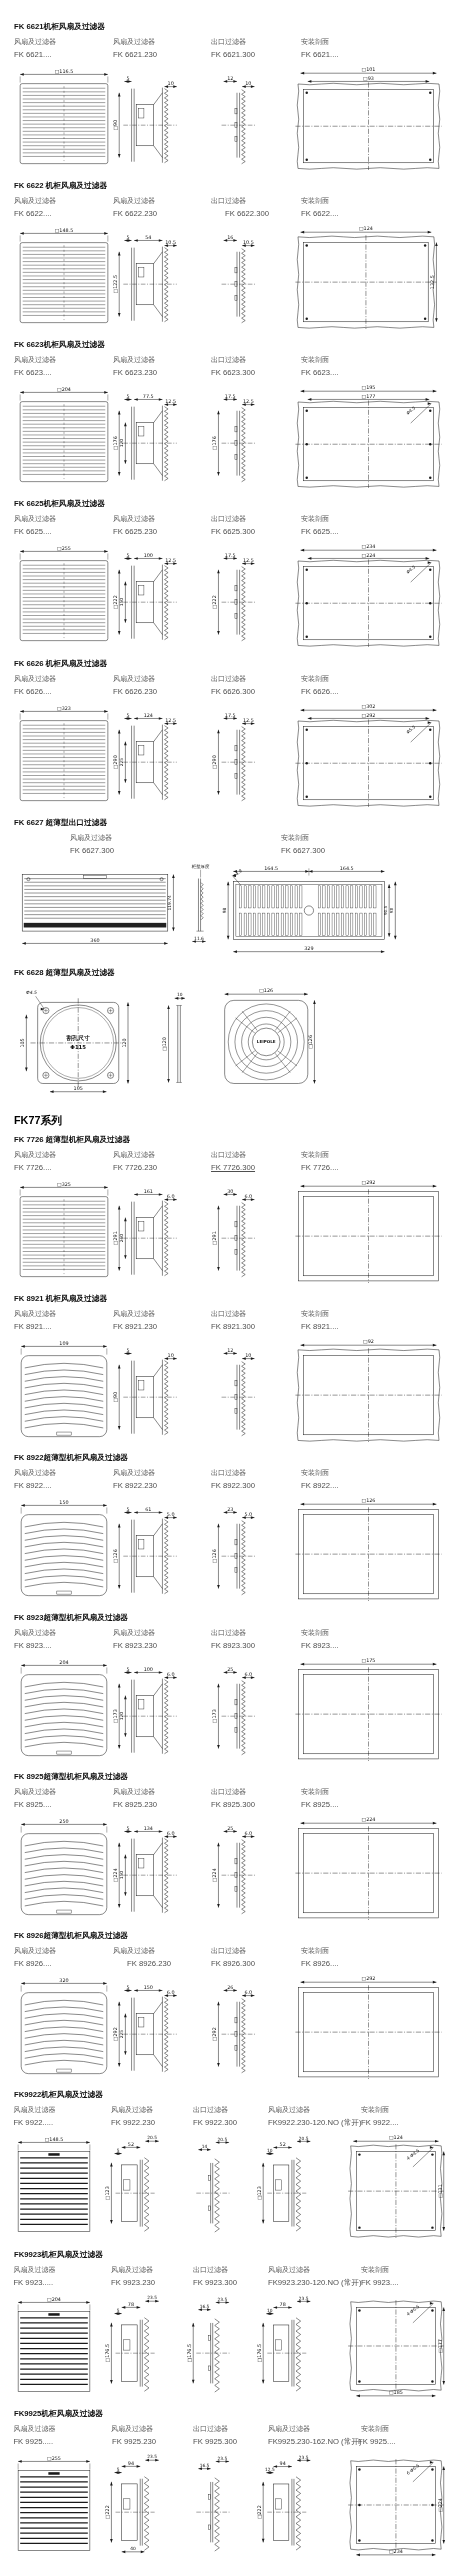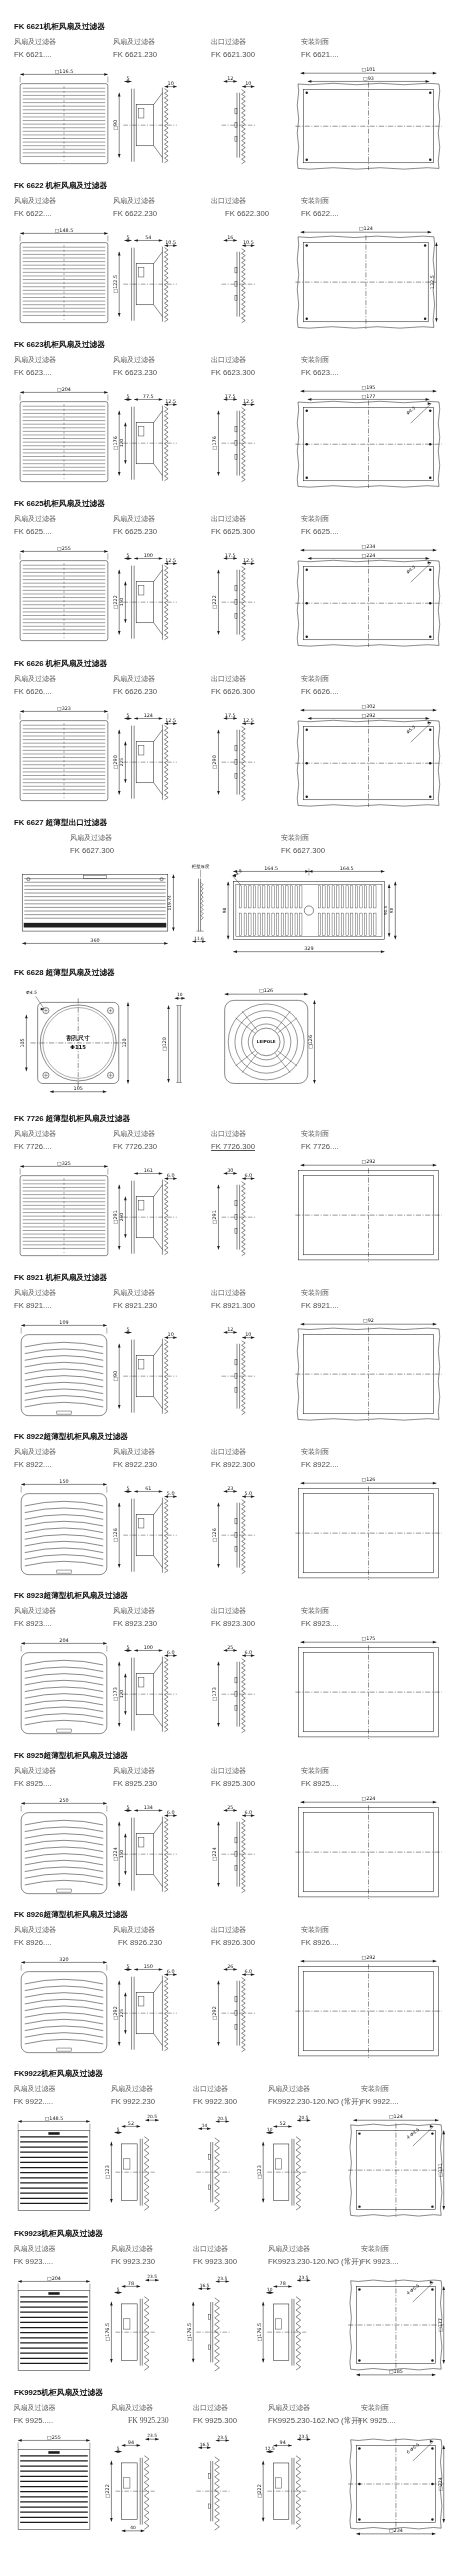--- a/index.html
+++ b/index.html
@@ -846,20 +846,21 @@
               <line x1="209" y1="26" x2="209" y2="188" stroke="#1a1a1a" stroke-width="1"></line>
               <path d="M209 26 l-2.6 7 h5.2 z" fill="#1a1a1a"></path>
               <path d="M209 188 l-2.6 -7 h5.2 z" fill="#1a1a1a"></path>
               <text x="205" y="107" fill="#111" font-size="9.5" text-anchor="middle" transform="rotate(-90 205 107)">□126</text>
             </svg>
           </div>
         </div>
       </div>
     </div>
     <div>
+      <div class="series-title">FK77系列</div>
       <div class="sec">
         <div class="sec-heading">FK 7726 超薄型机柜风扇及过滤器</div>
         <div class="row">
           <span class="col-label" style="left: 14px;">风扇及过滤器</span>
           <span class="col-model" style="left: 14px;">FK 7726....</span>
           <div class="drawing" style="left: 14px;">
             <svg width="100" height="105" viewBox="0 0 195 204">
               <line x1="12" y1="16" x2="183" y2="16" stroke="#1a1a1a" stroke-width="1"></line>
               <path d="M12 16 l7 -2.6 v5.2 z" fill="#1a1a1a"></path>
               <path d="M183 16 l-7 -2.6 v5.2 z" fill="#1a1a1a"></path>
@@ -1381,21 +1382,21 @@
               <path d="M21 110 Q 97.5 92 174 110" fill="none" stroke="#1a1a1a"></path>
               <path d="M21 123 Q 97.5 105 174 123" fill="none" stroke="#1a1a1a"></path>
               <path d="M21 136 Q 97.5 118 174 136" fill="none" stroke="#1a1a1a"></path>
               <path d="M21 149 Q 97.5 131 174 149" fill="none" stroke="#1a1a1a"></path>
               <path d="M21 162 Q 97.5 144 174 162" fill="none" stroke="#1a1a1a"></path>
               <path d="M21 175 Q 97.5 157 174 175" fill="none" stroke="#1a1a1a"></path>
               <rect x="83.5" y="183" width="28" height="6" rx="0" fill="none" stroke="#1a1a1a" stroke-width="0.8"></rect>
             </svg>
           </div>
           <span class="col-label" style="left: 113px;">风扇及过滤器</span>
-          <span class="col-model" style="left: 118px;">FK 8926.230</span>
+          <span class="col-model" style="left: 127px;">FK 8926.230</span>
           <div class="drawing" style="left: 111px;">
             <svg width="90" height="105" viewBox="0 0 175 204">
               <line x1="26" y1="30" x2="40" y2="30" stroke="#1a1a1a" stroke-width="1"></line>
               <path d="M26 30 l7 -2.6 v5.2 z" fill="#1a1a1a"></path>
               <path d="M40 30 l-7 -2.6 v5.2 z" fill="#1a1a1a"></path>
               <text x="33" y="26.5" fill="#111" font-size="9.5" text-anchor="middle">5</text>
               <line x1="45" y1="30" x2="100" y2="30" stroke="#1a1a1a" stroke-width="1"></line>
               <path d="M45 30 l7 -2.6 v5.2 z" fill="#1a1a1a"></path>
               <path d="M100 30 l-7 -2.6 v5.2 z" fill="#1a1a1a"></path>
               <text x="72.5" y="26.5" fill="#111" font-size="9.5" text-anchor="middle">150</text>
@@ -1762,21 +1763,21 @@
               <line x1="14" y1="126" x2="146" y2="126" stroke="#1a1a1a" stroke-width="2.4"></line>
               <line x1="14" y1="136" x2="146" y2="136" stroke="#1a1a1a" stroke-width="2.4"></line>
               <line x1="14" y1="146" x2="146" y2="146" stroke="#1a1a1a" stroke-width="2.4"></line>
               <line x1="14" y1="156" x2="146" y2="156" stroke="#1a1a1a" stroke-width="2.4"></line>
               <line x1="14" y1="166" x2="146" y2="166" stroke="#1a1a1a" stroke-width="2.4"></line>
               <line x1="14" y1="176" x2="146" y2="176" stroke="#1a1a1a" stroke-width="2.4"></line>
               <rect x="69" y="37" width="22" height="5" rx="0" fill="#1a1a1a" stroke="none" stroke-width="1"></rect>
             </svg>
           </div>
           <span class="col-label" style="left: 111px;">风扇及过滤器</span>
-          <span class="col-model" style="left: 128px; font-family: Liberation Serif, serif;">FK 9925.230</span>
+          <span class="col-model" style="left: 112px;">FK 9925.230</span>
           <div class="drawing" style="left: 103px;">
             <svg width="75" height="105" viewBox="0 0 145 204">
               <line x1="36" y1="26" x2="72" y2="26" stroke="#1a1a1a" stroke-width="1"></line>
               <path d="M36 26 l7 -2.6 v5.2 z" fill="#1a1a1a"></path>
               <path d="M72 26 l-7 -2.6 v5.2 z" fill="#1a1a1a"></path>
               <text x="54" y="22.5" fill="#111" font-size="9.5" text-anchor="middle">94</text>
               <line x1="22" y1="38" x2="36" y2="38" stroke="#1a1a1a" stroke-width="1"></line>
               <path d="M22 38 l7 -2.6 v5.2 z" fill="#1a1a1a"></path>
               <path d="M36 38 l-7 -2.6 v5.2 z" fill="#1a1a1a"></path>
               <text x="29" y="34.5" fill="#111" font-size="8.5" text-anchor="middle">5</text>

